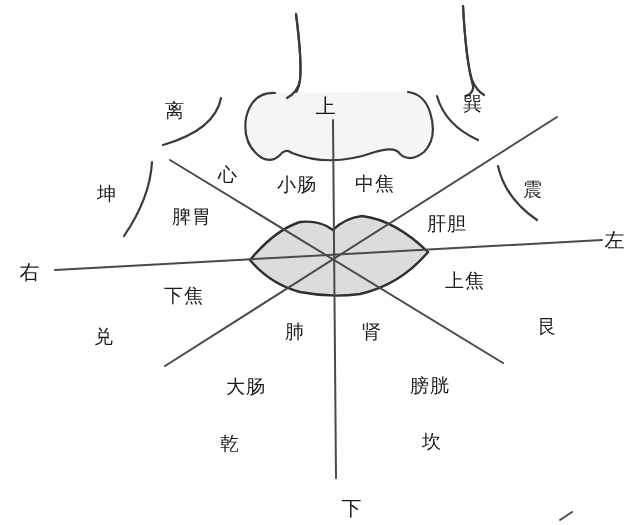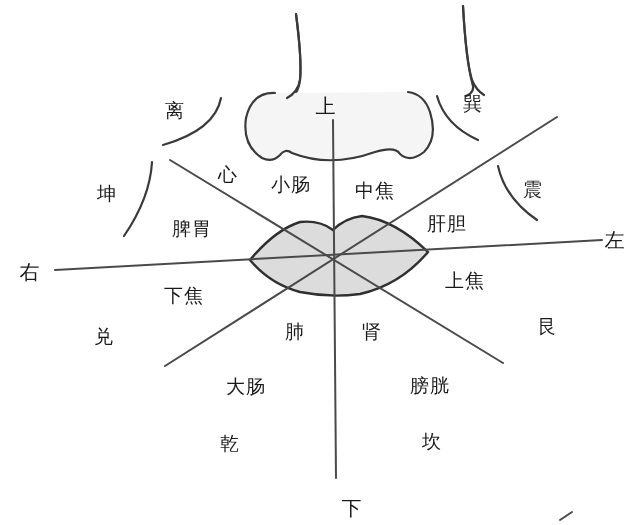--- a/index.html
+++ b/index.html
@@ -55,23 +55,23 @@
   <span class="lbl" style="left:473px;top:103px">巽</span>
   <span class="lbl" style="left:107px;top:193px">坤</span>
   <span class="lbl" style="left:533px;top:189px">震</span>
   <span class="lbl" style="left:104px;top:336px">兑</span>
   <span class="lbl" style="left:548px;top:326px">艮</span>
   <span class="lbl" style="left:230px;top:443px">乾</span>
   <span class="lbl" style="left:432px;top:441px">坎</span>
 
   
   <span class="lbl" style="left:228px;top:174px">心</span>
-  <span class="lbl" style="left:291px;top:184px">小肠</span>
-  <span class="lbl" style="left:375px;top:190px">中焦</span>
-  <span class="lbl" style="left:192px;top:228px">脾胃</span>
+  <span class="lbl" style="left:297px;top:184px">小肠</span>
+  <span class="lbl" style="left:375px;top:183px">中焦</span>
+  <span class="lbl" style="left:192px;top:216px">脾胃</span>
   <span class="lbl" style="left:447px;top:223px">肝胆</span>
   <span class="lbl" style="left:184px;top:295px">下焦</span>
   <span class="lbl" style="left:465px;top:280px">上焦</span>
   <span class="lbl" style="left:295px;top:331px">肺</span>
   <span class="lbl" style="left:372px;top:331px">肾</span>
   <span class="lbl" style="left:246px;top:386px">大肠</span>
   <span class="lbl" style="left:430px;top:385px">膀胱</span>
 </div>
 
 </body></html>

